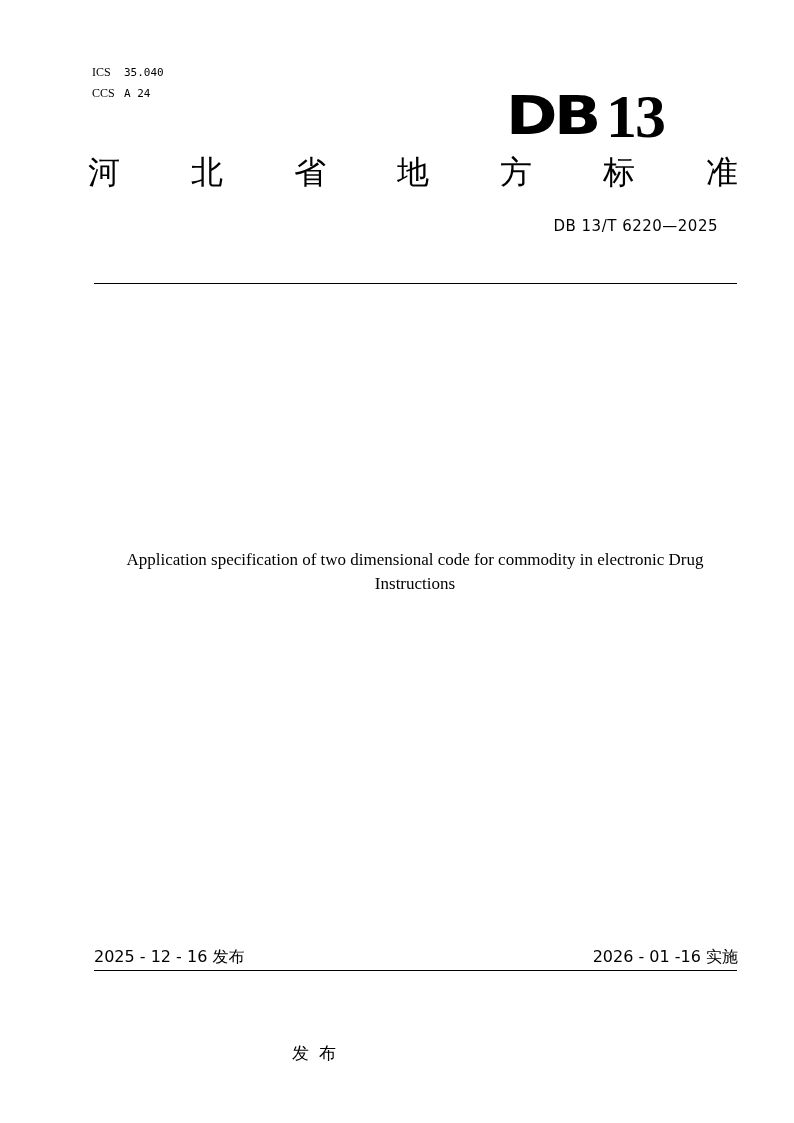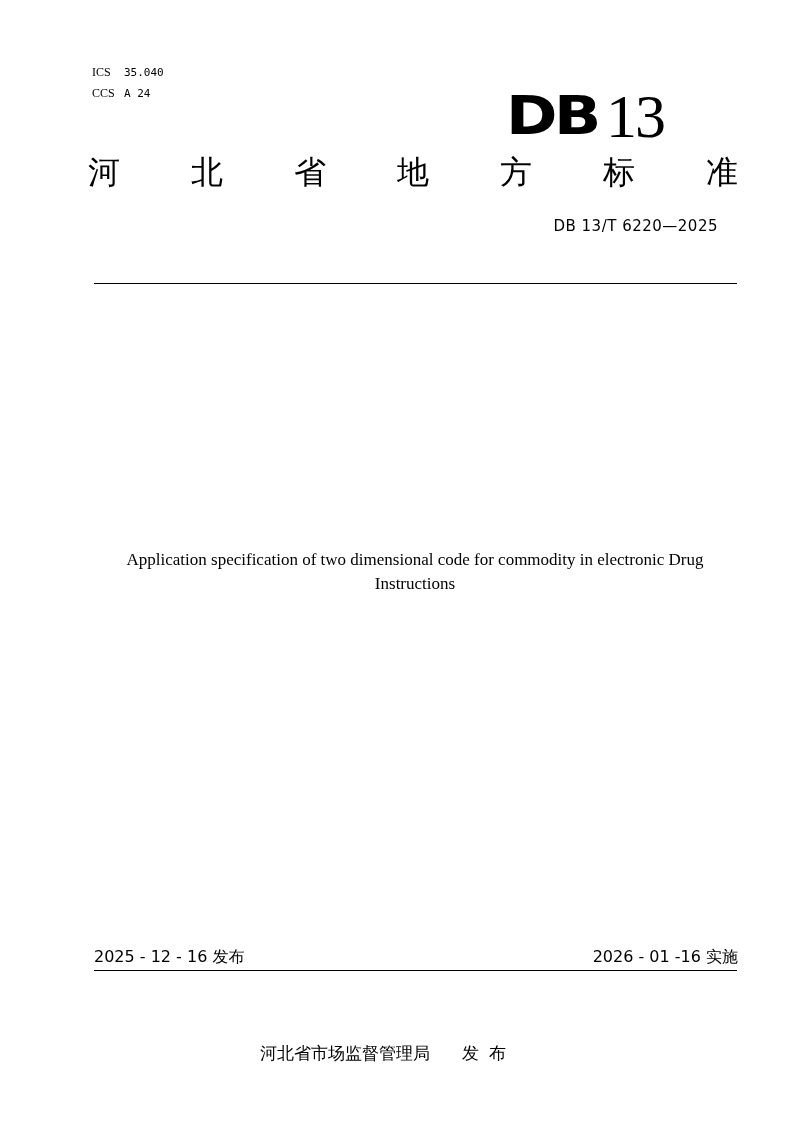--- a/index.html
+++ b/index.html
@@ -3,21 +3,21 @@
 <meta charset="utf-8">
 <style>
   html, body { margin:0; padding:0; background:#ffffff; }
   body { width:794px; height:1123px; position:relative; overflow:hidden; color:#000; font-family:"DejaVu Sans", sans-serif; }
   .abs { position:absolute; }
   .ics { left:92px; top:38px; font-size:12px; line-height:20px;margin-top:24px; }
   .ics .k { font-family:"Liberation Serif", serif; display:inline-block; width:32px; }
   .ics .v { font-family:"DejaVu Sans Mono", monospace; font-size:11px; }
   .logo { left:506px; top:86px; height:56px; display:flex; align-items:flex-end; }
   .logo .db { font-family:"DejaVu Sans", sans-serif; font-weight:900; font-size:54px; line-height:52px; letter-spacing:-3px; transform:scaleX(1.15); transform-origin:left bottom; display:inline-block; margin-right:20px;}
-  .logo .num { font-family:"Liberation Serif", serif; font-weight:normal; font-size:62px; line-height:52px; letter-spacing:-2px; }
+  .logo .num { font-family:"Liberation Serif", serif; font-weight:bold; font-size:62px; line-height:52px; letter-spacing:-2px; }
   .std-title { left:88px; top:150px; width:650px; display:flex; justify-content:space-between; font-size:32px; line-height:44px; }
   .std-no { right:76px; top:217px; font-size:15px; letter-spacing:0.5px; }
   .rule-top { left:94px; top:283px; width:643px; border-top:1.2px solid #000; }
   .cn-title { left:0; top:430px; width:794px; text-align:center; font-size:29px; line-height:40px; }
   .en-title { left:90px; top:548px; width:650px; text-align:center; font-family:"Liberation Serif", serif; font-size:17px; line-height:24px; }
   .date-left { left:94px; top:947px; font-size:16px; }
   .date-right { right:56px; top:947px; font-size:16px;text-align:right; }
   .rule-bottom { left:94px; top:970px; width:643px; border-top:1.2px solid #000; }
   .issuer { left:260px; top:1042px; font-size:17px; display:flex; }
   .issuer .pub { margin-left:32px; letter-spacing:10px; }
@@ -53,15 +53,14 @@
 </div>
 
 <div class="abs en-title">Application specification of two dimensional code for commodity in electronic Drug Instructions</div>
 
 <div class="abs date-left">2025 - 12 - 16 发布</div>
 <div class="abs date-right">2026 - 01 -16 实施</div>
 
 <div class="abs rule-bottom"></div>
 
 <div class="abs issuer">
-  <span>河北省市场监督管理局</span>
   <span class="pub">发布</span>
 </div>
 
 </body></html>

